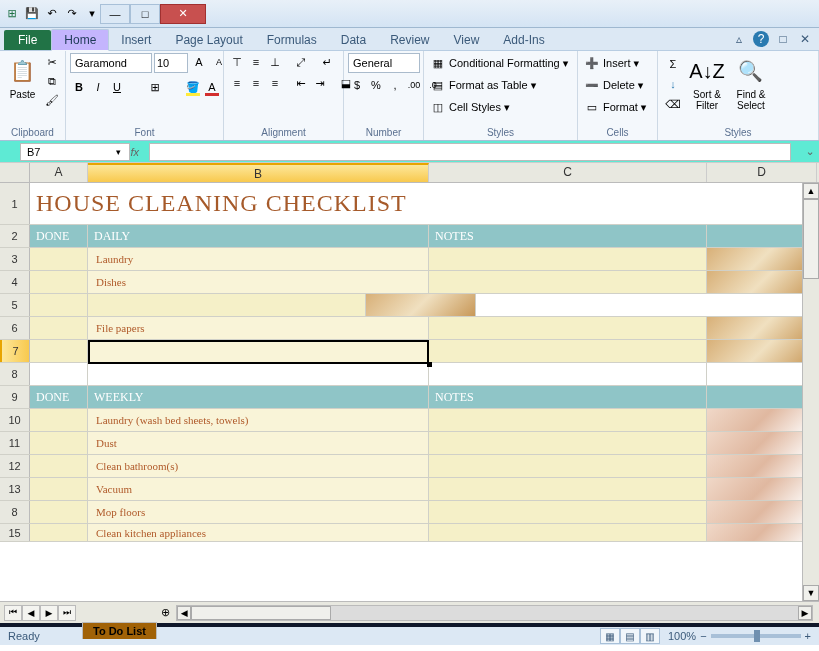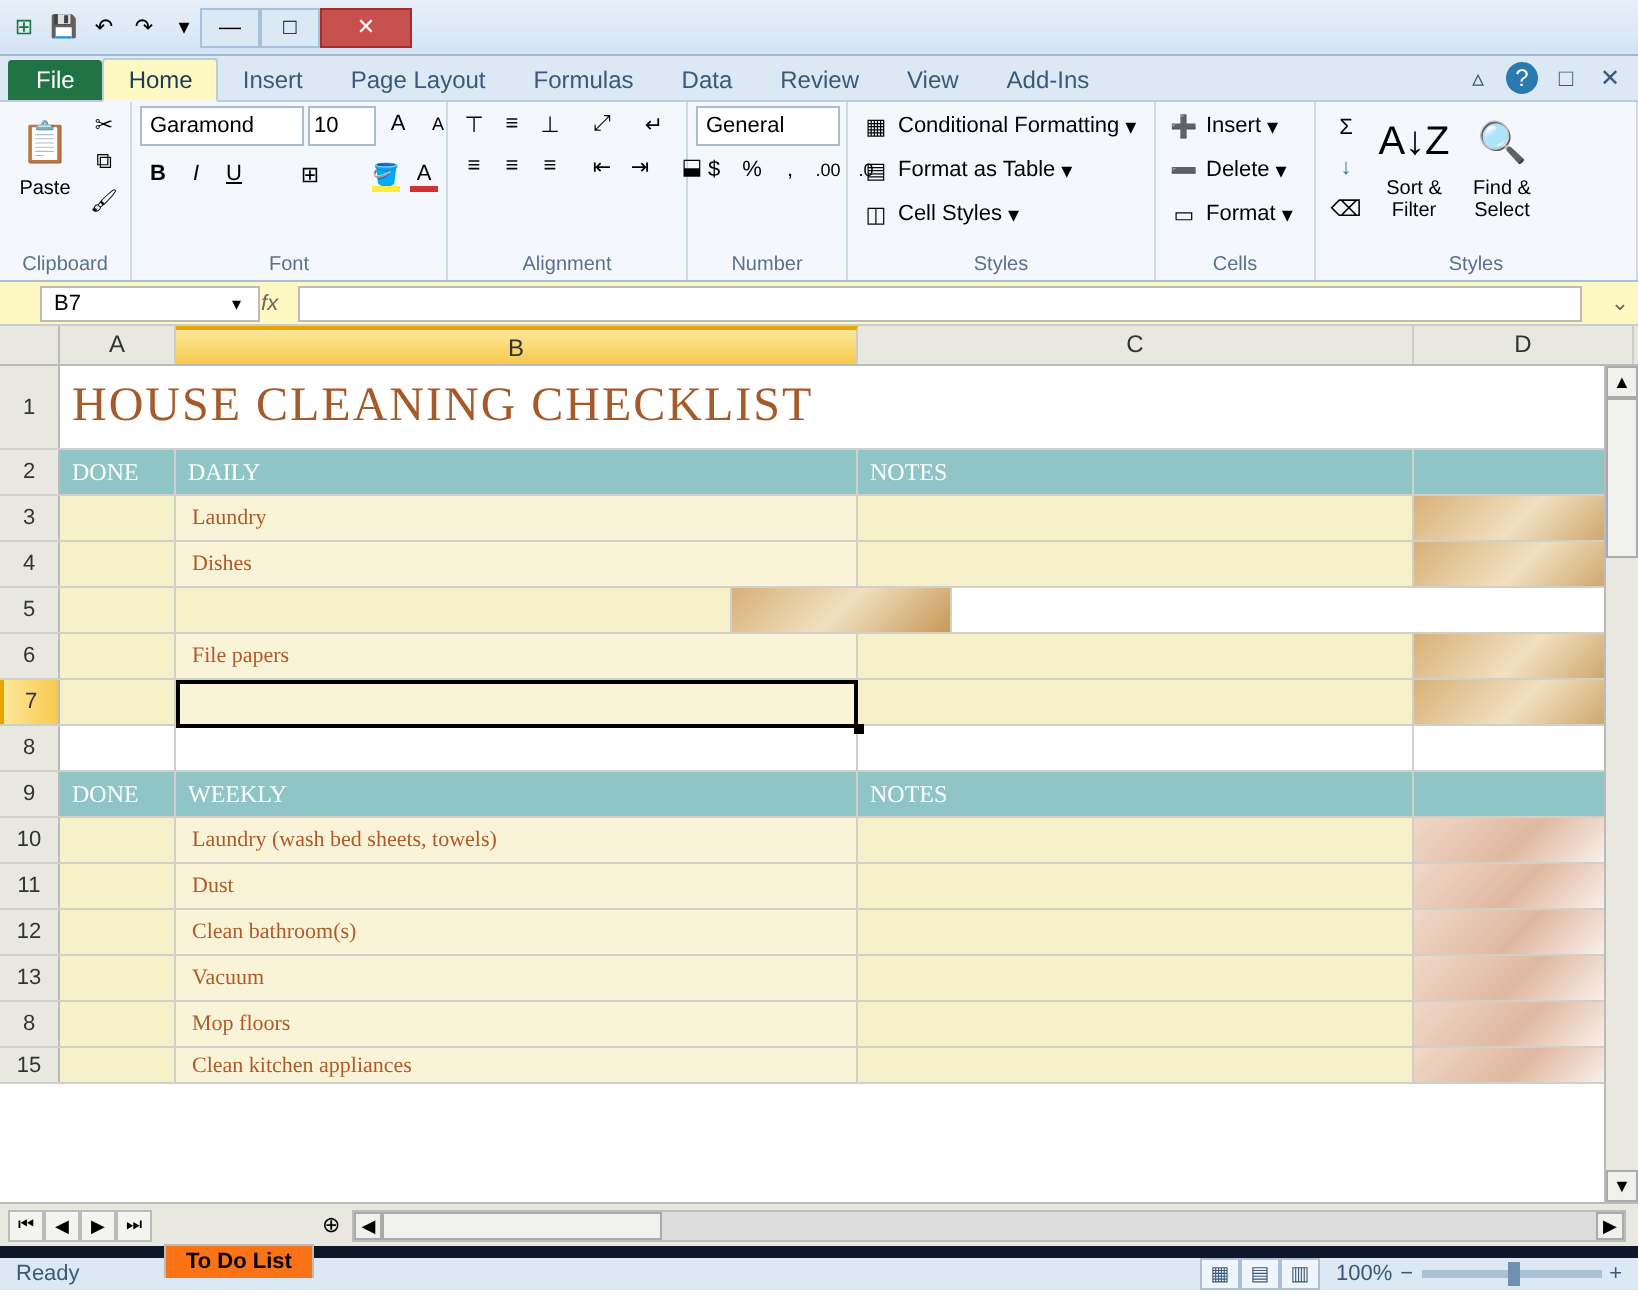--- a/index.html
+++ b/index.html
@@ -11,21 +11,21 @@
 .titlebar .qat .ico { width: 16px; height: 16px; display: flex; align-items: center; justify-content: center; font-size: 11px; }
 .titlebar .title { flex: 1; text-align: center; font-size: 12px; color: #444; }
 .titlebar .winbtns { display: flex; gap: 0; }
 .titlebar .winbtns .btn { width: 30px; height: 20px; display: flex; align-items: center; justify-content: center; font-size: 11px; background: #dbe8f5; border: 1px solid #a8c0d8; }
 .titlebar .winbtns .close { background: #c8504f; color: #fff; border-color: #a03030; width: 46px; }
 
 
 .ribbon-tabs { height: 23px; background: #dce8f4; display: flex; align-items: flex-end; padding-left: 4px; border-bottom: 1px solid #b8cde2; position: relative; }
 .file-tab { background: #217346; color: #fff; padding: 3px 14px; font-size: 12px; border-radius: 2px 2px 0 0; }
 .tab { padding: 3px 12px; font-size: 12px; color: #3b5a7a; cursor: pointer; }
-.tab.active { background: #fef9c3; border: 1px solid #b8cde2; border-bottom: 1px solid #f4f8fc; border-radius: 2px 2px 0 0; margin-bottom: -1px; color: #1e3a56; }
+.tab.active { background: #c4b5fd; border: 1px solid #b8cde2; border-bottom: 1px solid #f4f8fc; border-radius: 2px 2px 0 0; margin-bottom: -1px; color: #1e3a56; }
 .ribbon-tabs .help-icons { position: absolute; right: 6px; top: 3px; display: flex; gap: 6px; }
 .ribbon-tabs .help-icons .ic { width: 16px; height: 16px; display: flex; align-items: center; justify-content: center; font-size: 12px; color: #3b5a7a; }
 
 
 .ribbon { height: 90px; background: #f4f8fc; border-bottom: 1px solid #a8c0d8; display: flex; }
 .group { border-right: 1px solid #cdd9e5; padding: 2px 4px 0 4px; display: flex; flex-direction: column; justify-content: space-between; }
 .group-label { font-size: 10px; text-align: center; color: #5a7090; padding-bottom: 2px; }
 .group-body { flex: 1; display: flex; align-items: flex-start; gap: 2px; }
 .bigbtn { width: 42px; display: flex; flex-direction: column; align-items: center; justify-content: center; gap: 2px; padding: 2px; }
 .bigbtn .bigico { width: 32px; height: 32px; display: flex; align-items: center; justify-content: center; font-size: 20px; }
@@ -38,21 +38,21 @@
 .btnrow { display: flex; gap: 1px; }
 .txtbtn { min-width: 18px; height: 18px; display: flex; align-items: center; justify-content: center; font-size: 11px; }
 .txtbtn.b { font-weight: bold; }
 .txtbtn.i { font-style: italic; }
 .txtbtn.u { text-decoration: underline; }
 .menuline { display: flex; align-items: center; gap: 3px; font-size: 11px; padding: 1px 2px; height: 20px; white-space: nowrap; }
 .menuline .ico { width: 16px; height: 16px; display: inline-flex; align-items: center; justify-content: center; }
 .editcol { display: flex; flex-direction: column; gap: 2px; padding: 2px; }
 
 
-.fxbar { height: 22px; border-bottom: 1px solid #ccc; display: flex; align-items: center; background: #fef9c3; }
+.fxbar { height: 22px; border-bottom: 1px solid #ccc; display: flex; align-items: center; background: #5eead4; }
 .namebox { width: 110px; border: 1px solid #bbb; background: #fff; height: 18px; margin-left: 20px; font-size: 11px; padding: 1px 6px; display: flex; align-items: center; }
 .fxlabel { margin: 0 10px; font-style: italic; color: #666; }
 .fxinput { flex: 1; border: 1px solid #bbb; background: #fff; height: 18px; margin-right: 10px; }
 .fxbar .collapse { width: 18px; text-align: center; color: #666; }
 
 
 .gridwrap { position: relative; height: 438px; overflow: hidden; }
 .colheads { height: 20px; display: flex; background: #e8e8e0; border-bottom: 1px solid #bbb; }
 .corner { width: 30px; border-right: 1px solid #bbb; background: #e8e8e0; }
 .colhead { border-right: 1px solid #ccc; text-align: center; font-size: 12px; color: #333; line-height: 19px; background: #e8e8e0; }
@@ -75,27 +75,27 @@
 .task { color: #b05a2a; font-family: Georgia, serif; font-size: 11px; padding-left: 8px; text-align: right; }
 .plain { background: #fff; }
 
 .selbox { position: absolute; border: 2px solid #000; pointer-events: none; }
 .selhandle { position: absolute; width: 5px; height: 5px; background: #000; }
 
 
 .sheettabs { height: 22px; background: #e8e8e0; border-top: 1px solid #bbb; display: flex; align-items: center; font-size: 11px; }
 .sheetnav { display: flex; gap: 0; margin-left: 4px; }
 .sheetnav .nv { width: 18px; height: 16px; border: 1px solid #bbb; background: #f4f4f0; display: flex; align-items: center; justify-content: center; font-size: 9px; }
-.sheettab { background: #f97316; border: 1px solid #bbb; border-bottom: none; padding: 2px 10px; margin-left: 6px; font-weight: bold; margin-top: 36px; }
+.sheettab { background: #a16207; border: 1px solid #bbb; border-bottom: none; padding: 2px 10px; margin-left: 6px; font-weight: bold; margin-top: 36px; }
 .sheettabs .hscroll { flex: 1; margin: 0 6px; height: 16px; background: #dcdcdc; border: 1px solid #bbb; position: relative; }
 .sheettabs .hscroll .thumb { position: absolute; left: 14px; width: 140px; top: 0; bottom: 0; background: #f0f0ec; border: 1px solid #aaa; }
 .sheettabs .hscroll .arr { position: absolute; width: 14px; top: 0; bottom: 0; background: #f0f0ec; border: 1px solid #aaa; display:flex; align-items:center; justify-content:center; font-size:9px; }
 
 
-.statusbar { height: 22px; background: #dce8f4; border-top: 6px solid #0f172a; display: flex; align-items: center; padding: 0 8px; font-size: 11px; color: #3b5a7a; }
+.statusbar { height: 22px; background: #dce8f4; border-top: 4px solid #0f172a; display: flex; align-items: center; padding: 0 8px; font-size: 11px; color: #3b5a7a; }
 .statusbar .spacer { flex: 1; }
 .viewbtns { display: flex; gap: 0; }
 .viewbtns .vb { width: 20px; height: 16px; border: 1px solid #a8c0d8; background: #f0f6fb; display: flex; align-items: center; justify-content: center; font-size: 10px; }
 .zoom { display: flex; align-items: center; gap: 4px; margin-left: 8px; }
 .zoom .slider { width: 90px; height: 4px; background: #a8c0d8; position: relative; }
 .zoom .slider .th { position: absolute; left: 43px; top: -4px; width: 6px; height: 12px; background: #7090b0; }
 
 
 .imgph { background: linear-gradient(135deg,#d8b078,#f0e0c0,#c89858); }
 .imgph2 { background: linear-gradient(135deg,#f0d8c8,#e0b8a0,#fff); }

